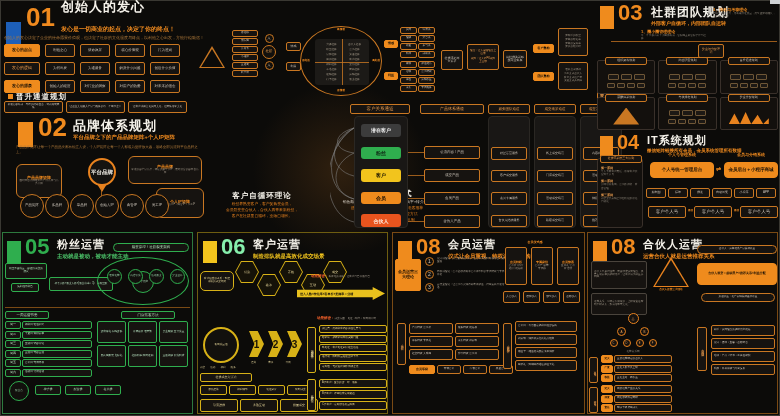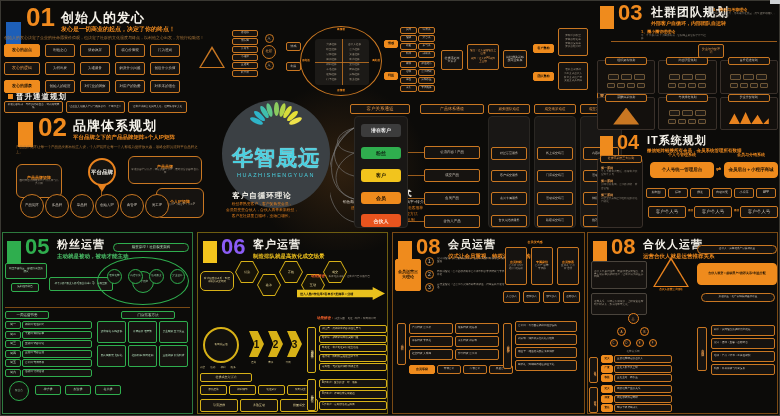--- a/index.html
+++ b/index.html
@@ -7,21 +7,21 @@
 .canvas{position:relative;width:780px;height:416px;background:#0c0b09;overflow:hidden;
  font-family:"Liberation Sans",sans-serif;color:#cfc7bc;box-shadow:inset 0 0 0 1px #3a3832}
 .a{position:absolute}
 .bx{border:1px solid #c97722;background:#161310;color:#cfc7bc;border-radius:2px;
  display:flex;align-items:center;justify-content:center;text-align:center;line-height:1.15;overflow:hidden}
 .of{background:#ef8b1d;border-color:#ef8b1d;color:#1d1206;font-weight:700}
 .gy{border-color:#4a443c;color:#9a9183}
 .gb{border-color:#2fae4e;color:#b9e5c2}
 .yb{border-color:#d7b117;color:#e7d79a}
 .num{font-weight:800;color:#f08a1e;line-height:1}
-.g .num{color:#2fae4e}.y .num{color:#8b5cf6}
+.g .num{color:#2fae4e}.y .num{color:#86efac}
 .ttl{font-weight:800;color:#f5f2ea;letter-spacing:1px;line-height:1}
 .sub{color:#f08a1e;font-weight:700;line-height:1}
 .g .sub{color:#4cc46a}.y .sub{color:#f2c41d}
 .sq{position:absolute}
 .f26{font-size:26px}.f22{font-size:22px}.f20{font-size:20px}.f13{font-size:13px}.f12{font-size:12px}
 .f11{font-size:11px}.f75{font-size:7.5px}.f6{font-size:6px}.f55{font-size:5.5px}
 .f5{font-size:5px}.f45{font-size:4.5px}.f4{font-size:4px}.f35{font-size:3.5px}.f3{font-size:3px}.f25{font-size:2.6px}
 .row{display:flex;align-items:center}
 .col{display:flex;flex-direction:column}
 .vp{writing-mode:vertical-rl;text-orientation:upright;letter-spacing:1px}
@@ -70,21 +70,21 @@
 </head>
 <body>
 
 <div class="canvas">
  <div class="a blob" style="left:240px;top:90px;width:200px;height:160px"></div>
  <div class="a" style="left:770px;top:0;width:10px;height:4px;background:#cfd2d4"></div>
 
  <div class="a" style="left:0;top:0;width:195px;height:112px">
   <div class="a sq" style="left:6px;top:22px;width:15px;height:25px;background:#1d5fb8"></div>
   <div class="a num f26" style="left:26px;top:4px">01</div>
-  <div class="a ttl f13" style="left:61px;top:11px">创始人的发心</div>
+  <div class="a ttl f13" style="left:61px;top:0">创始人的发心</div>
   <div class="a sub f6" style="left:61px;top:26px">发心是一切商业的起点，决定了你的终点！</div>
   <div class="a f4" style="left:4px;top:35px;width:188px;white-space:nowrap;color:#b07a3a">创始人的发心决定了企业的使命愿景价值观，也决定了社群的文化温度与终点，以利他之心出发，方能行稳致远！</div>
   <div class="a col" style="left:4px;top:44px;gap:5px">
    <div class="row" style="gap:5px">
     <div class="bx of f4" style="width:36px;height:13px">发心的起点</div>
     <div class="row" style="gap:5px">
 
     <div class="bx f35" style="width:30px;height:13px">利他之心</div>
             <div class="bx f35" style="width:30px;height:13px">使命愿景</div>
             <div class="bx f35" style="width:30px;height:13px">核心价值观</div>
@@ -243,35 +243,20 @@
   <div class="a bx col pad" style="left:363px;top:62px;width:30px;height:28px;gap:1px">
 
   <span class="f25" style="color:#9a9183">老板变成领袖</span>
         <span class="f25" style="color:#9a9183">员工变成合伙人</span>
         <span class="f25" style="color:#9a9183">客户变成推广者</span>
         <span class="f25" style="color:#9a9183">渠道变成共同体</span>
       </div>
  </div>
 
  <div class="a" style="left:195px;top:96px;width:400px;height:136px">
-  <div class="a" style="left:27px;top:4px;width:108px;height:108px;border-radius:50%;background:#3b4044">
-   <div class="a" style="left:28px;top:2px;width:52px;height:40px">
-    <i class="petal pt1" style="left:3.7px;top:12.4px;transform:rotate(-64deg)"></i>
-    <i class="petal pt2" style="left:7.2px;top:7.3px;transform:rotate(-48deg)"></i>
-    <i class="petal pt3" style="left:11.8px;top:3.3px;transform:rotate(-32deg)"></i>
-    <i class="petal pt4" style="left:17.4px;top:.9px;transform:rotate(-16deg)"></i>
-    <i class="petal pt5" style="left:23.5px;top:0;transform:rotate(0)"></i>
-    <i class="petal pt6" style="left:29.6px;top:.9px;transform:rotate(16deg)"></i>
-    <i class="petal pt7" style="left:35.2px;top:3.3px;transform:rotate(32deg)"></i>
-    <i class="petal pt8" style="left:39.8px;top:7.3px;transform:rotate(48deg)"></i>
-    <i class="petal pt9" style="left:43.3px;top:12.4px;transform:rotate(64deg)"></i>
-   </div>
-   <div class="a" style="left:0;top:44px;width:108px;text-align:center;font-size:21px;font-weight:800;color:#4ad0e0;letter-spacing:1px;text-shadow:0 0 1px #e9fbff">华智晟远</div>
-   <div class="a" style="left:0;top:72px;width:108px;text-align:center;font-size:5.5px;color:#4ad0e0;letter-spacing:1.5px">HUAZHISHENGYUAN</div>
-  </div>
   <div class="a ttl f75" style="left:12px;top:96px;width:110px;text-align:center">客户自循环理论</div>
   <div class="a col" style="left:8px;top:106px;width:118px;gap:1px">
 
   <div class="tl">粉丝养熟变客户，客户复购变会员，</div>
         <div class="tl">会员裂变变合伙人，合伙人再带来新粉丝，</div>
         <div class="tl">客户在社群里自循环，业绩自增长。</div>
       </div>
   <div class="a ttl f75" style="left:128px;top:94px;width:128px;text-align:center">社群运营公式</div>
   <div class="a col flines" style="left:122px;top:104px;width:140px;gap:1px">
 

